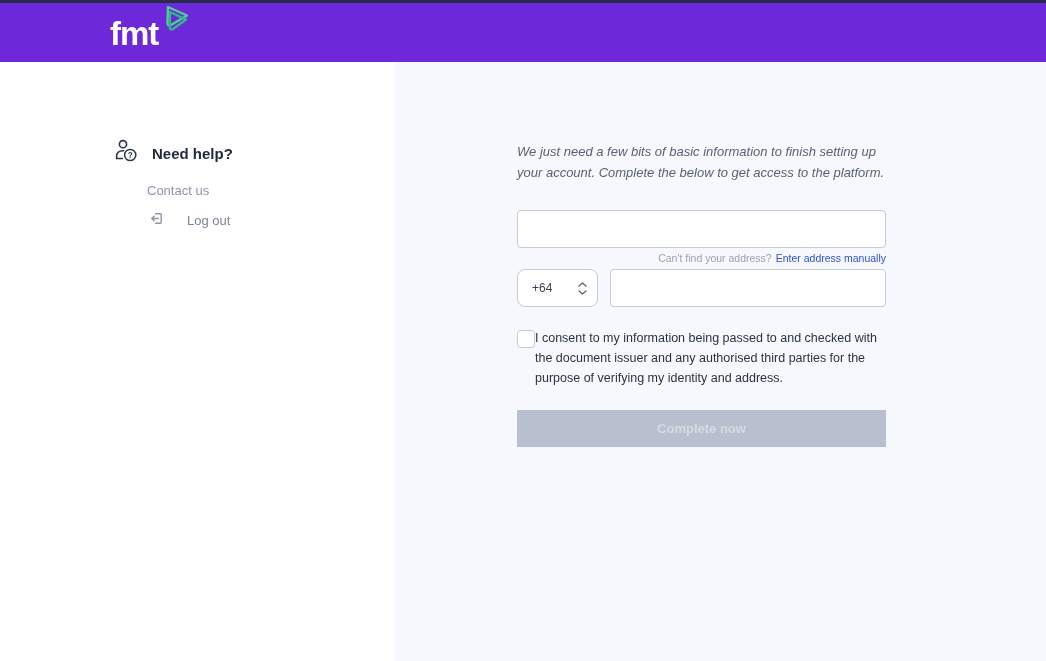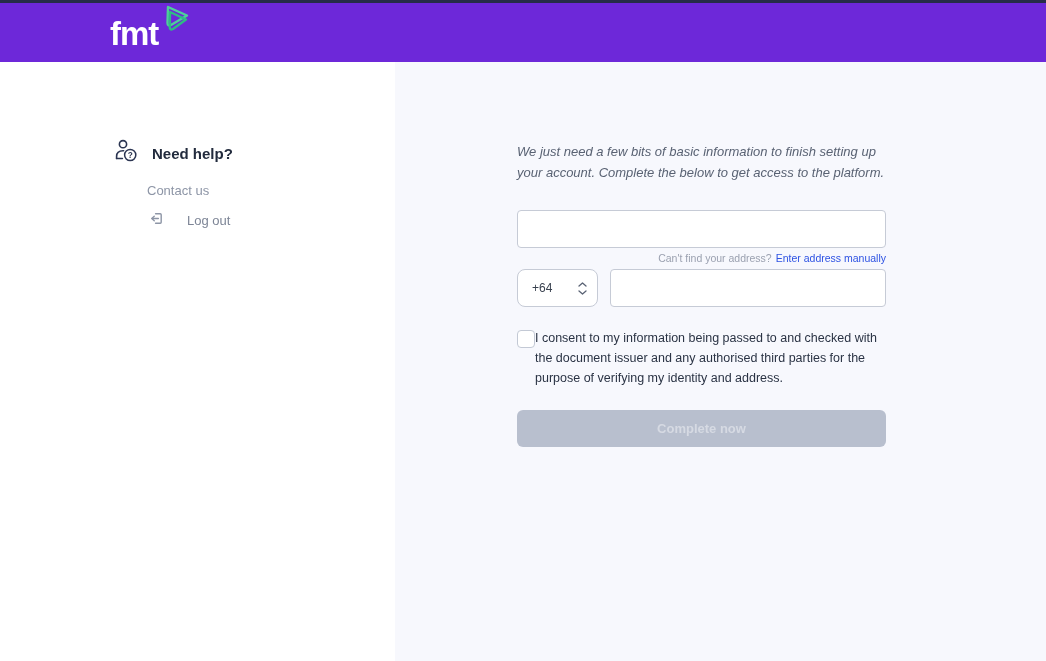--- a/index.html
+++ b/index.html
@@ -92,21 +92,21 @@
   .checkbox {
     width: 18px; height: 18px; flex: 0 0 18px;
     border: 1px solid #c3c9d5; border-radius: 4px;
     background: #ffffff; cursor: pointer; margin-top: 2px;
   }
   .consent-text {
     font-size: 12.5px; line-height: 20px; color: #2a3344;
   }
   .submit-btn {
     width: 100%; height: 37px;
-    background: #b8bfce; border: none; border-radius: 6px;
+    background: #b8bfce; border: none; border-radius: 0;
     color: #d6dae3; font-family: "Liberation Sans", sans-serif;
     font-size: 13px; font-weight: 700; cursor: default;
   }
 </style>
 </head>
 <body>
 
 <div class="page">
 
   <div class="topstrip"></div>

